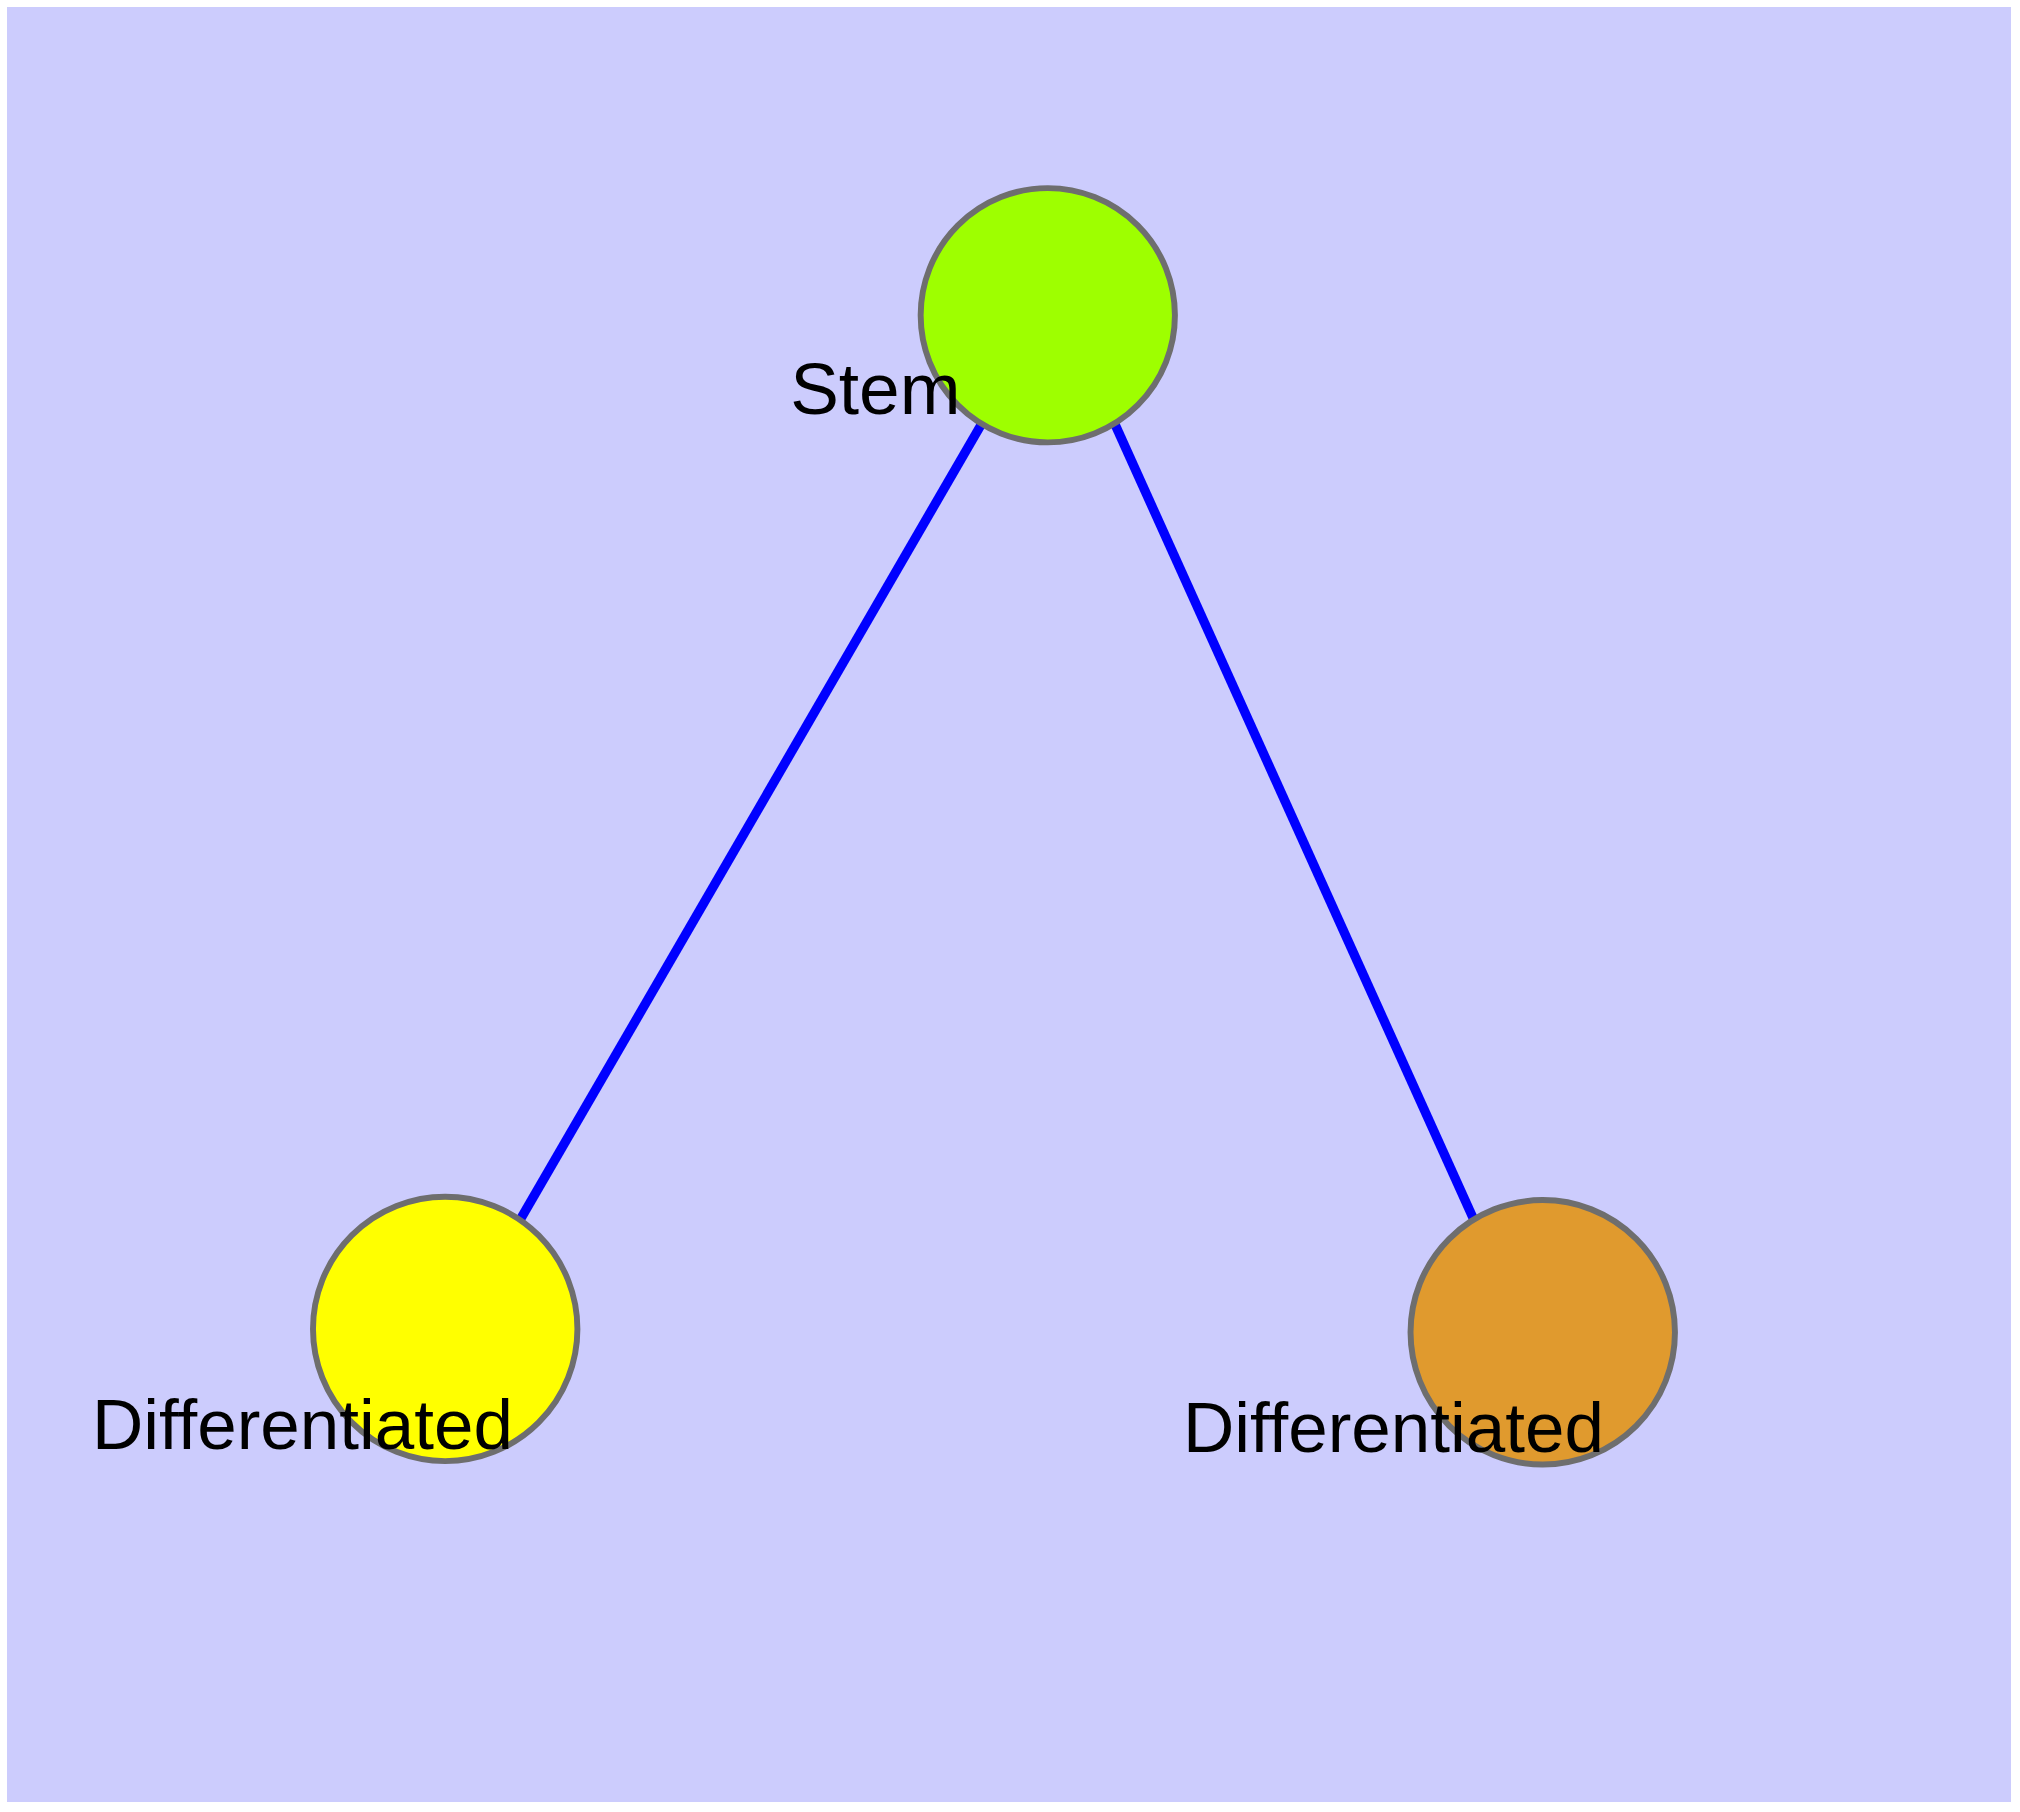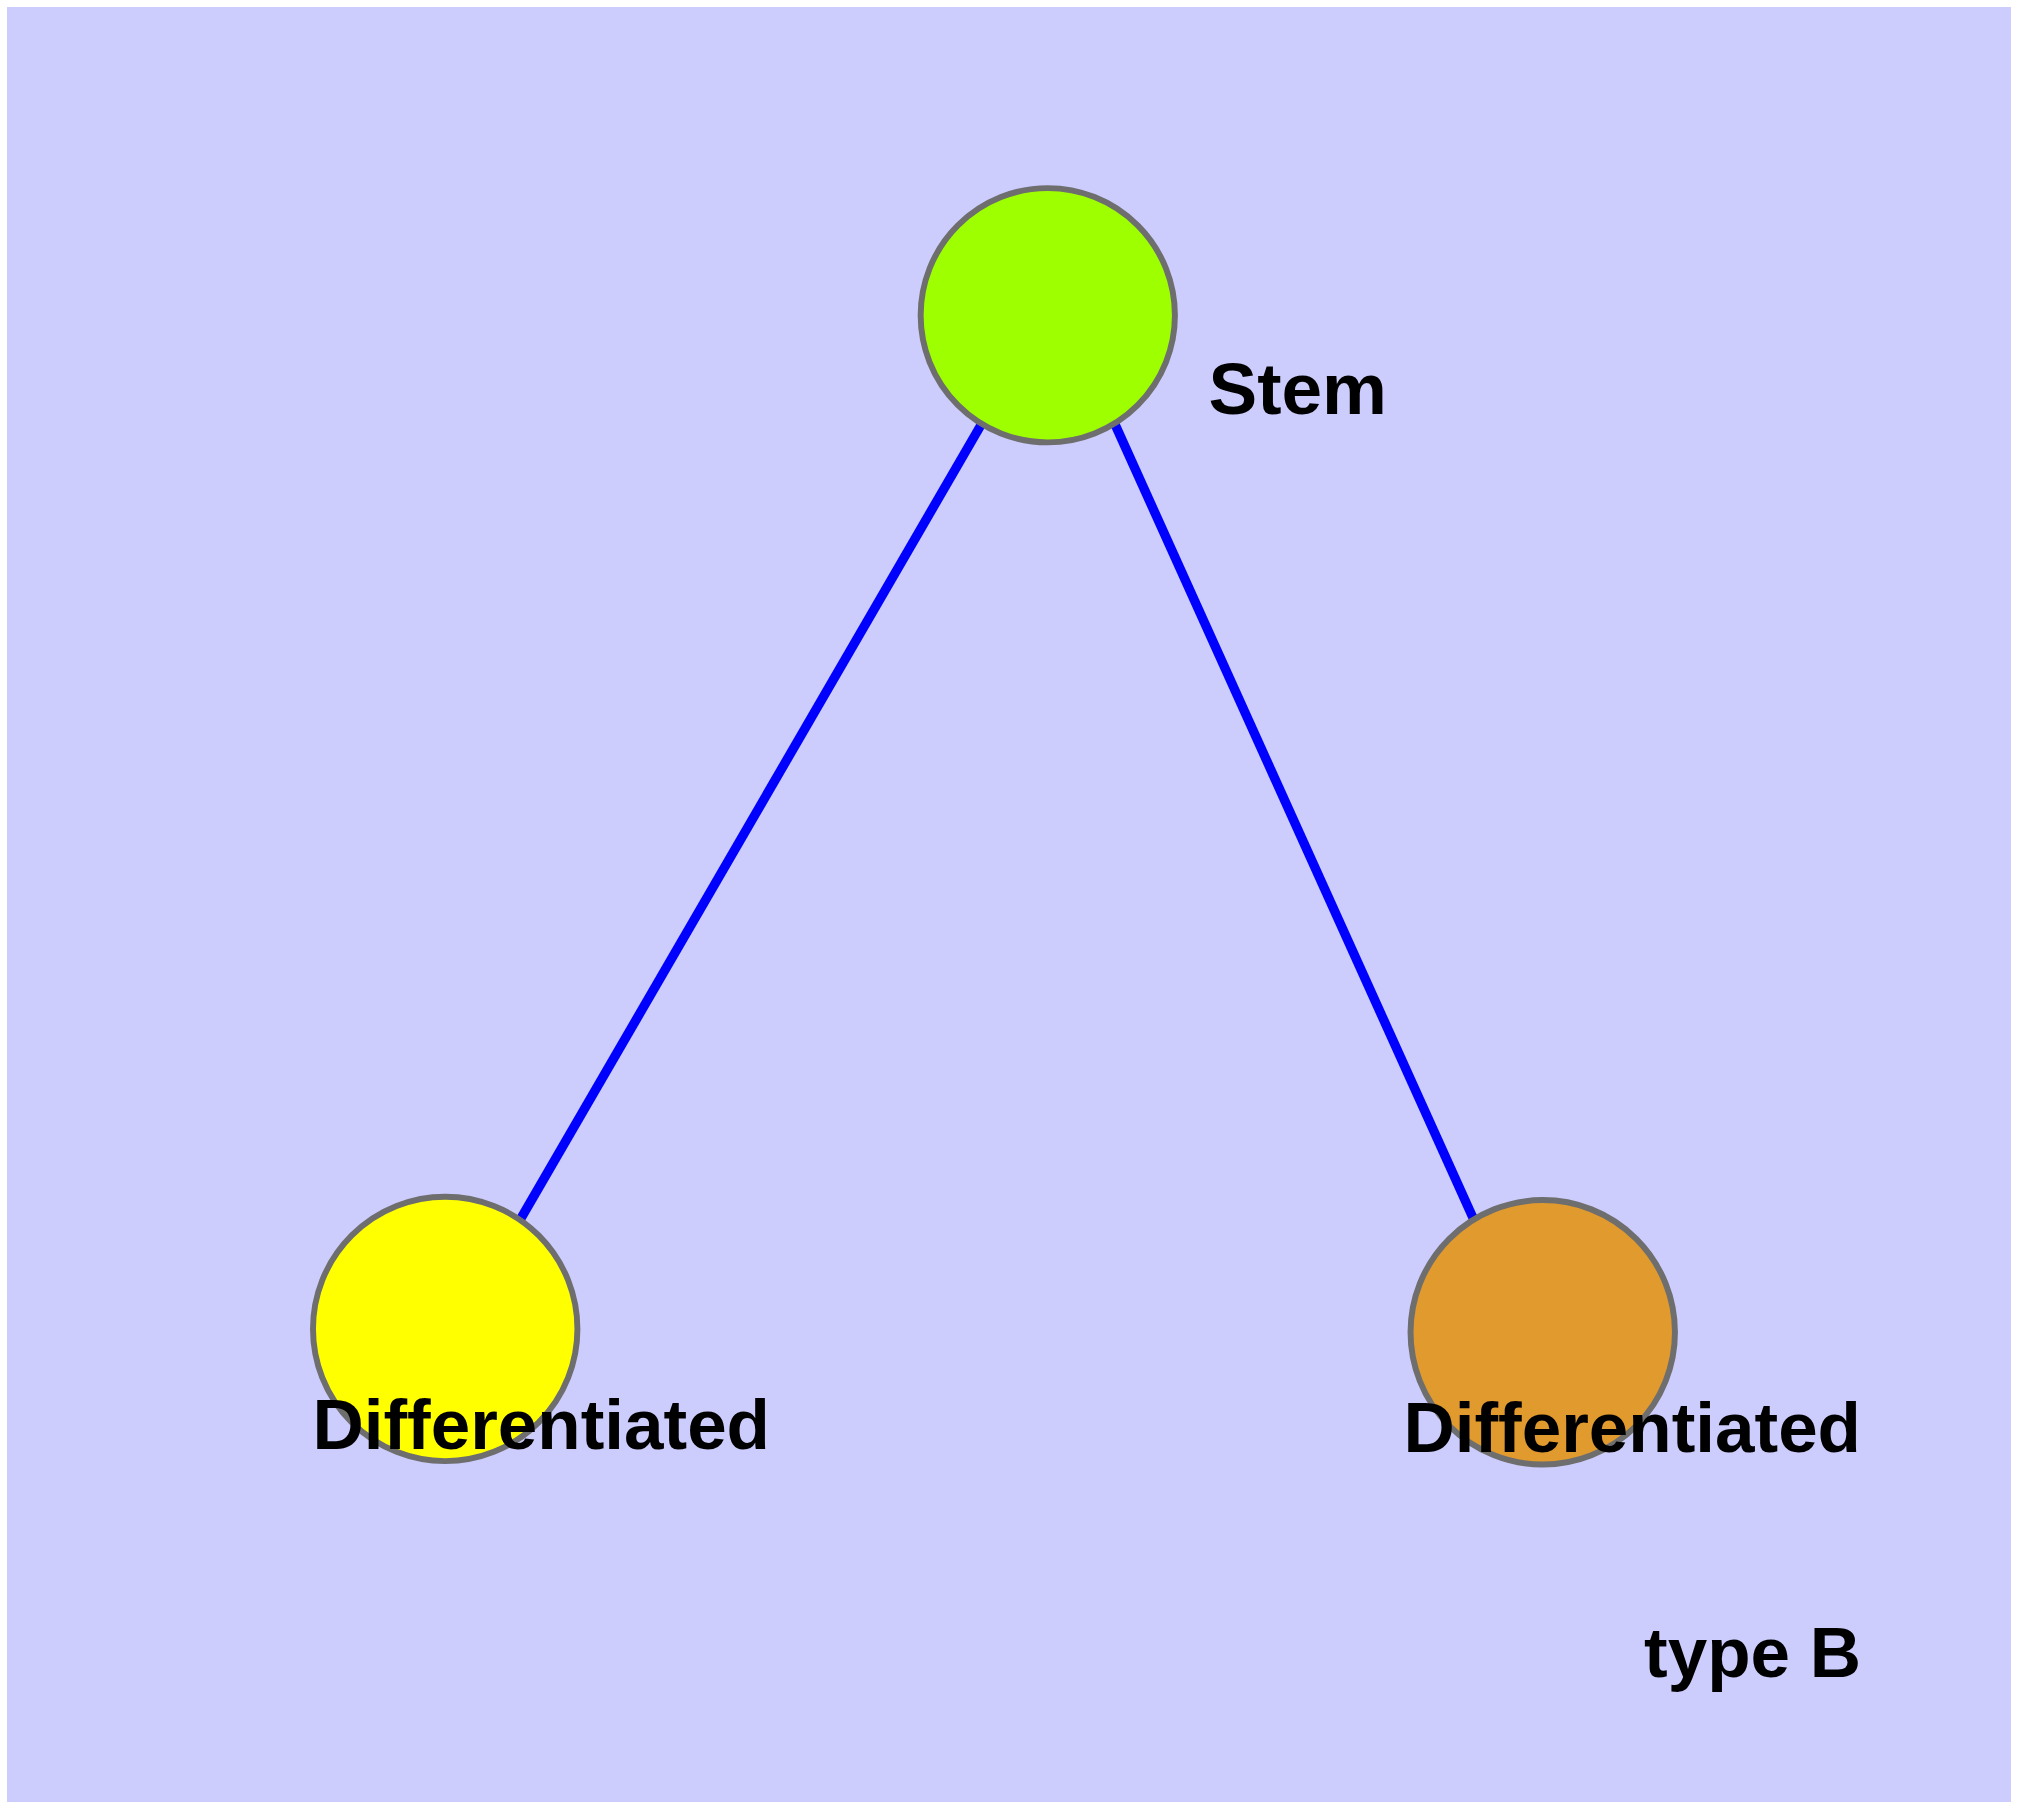--- a/index.html
+++ b/index.html
@@ -26,22 +26,22 @@
   #graph-svg {
     position: absolute;
     left: 0;
     top: 0;
     width: 2021px;
     height: 1812px;
   }
   .node-label {
     position: absolute;
     color: #000000;
-    font-weight: bold;
-    text-align: right;
+    font-weight: normal;
+    text-align: left;
     line-height: 1.06;
     white-space: pre;
     pointer-events: none;
     -webkit-font-smoothing: antialiased;
   }
   #label-stem {
     font-size: 73px;
     left: 709px;
     top: 273px;
     width: 678px;
@@ -83,17 +83,16 @@
   <div id="label-stem" class="node-label" style="color: rgb(0, 0, 0);">
     <span>Stem</span>
   </div>
 
   <div id="label-diff-a" class="node-label" style="color: rgb(0, 0, 0);">
     <div>Differentiated</div>
   </div>
 
   <div id="label-diff-b" class="node-label" style="color: rgb(0, 0, 0);">
     <div>Differentiated</div>
-    <div>type B</div>
   </div>
 
 </div>
 
 
 </body></html>

